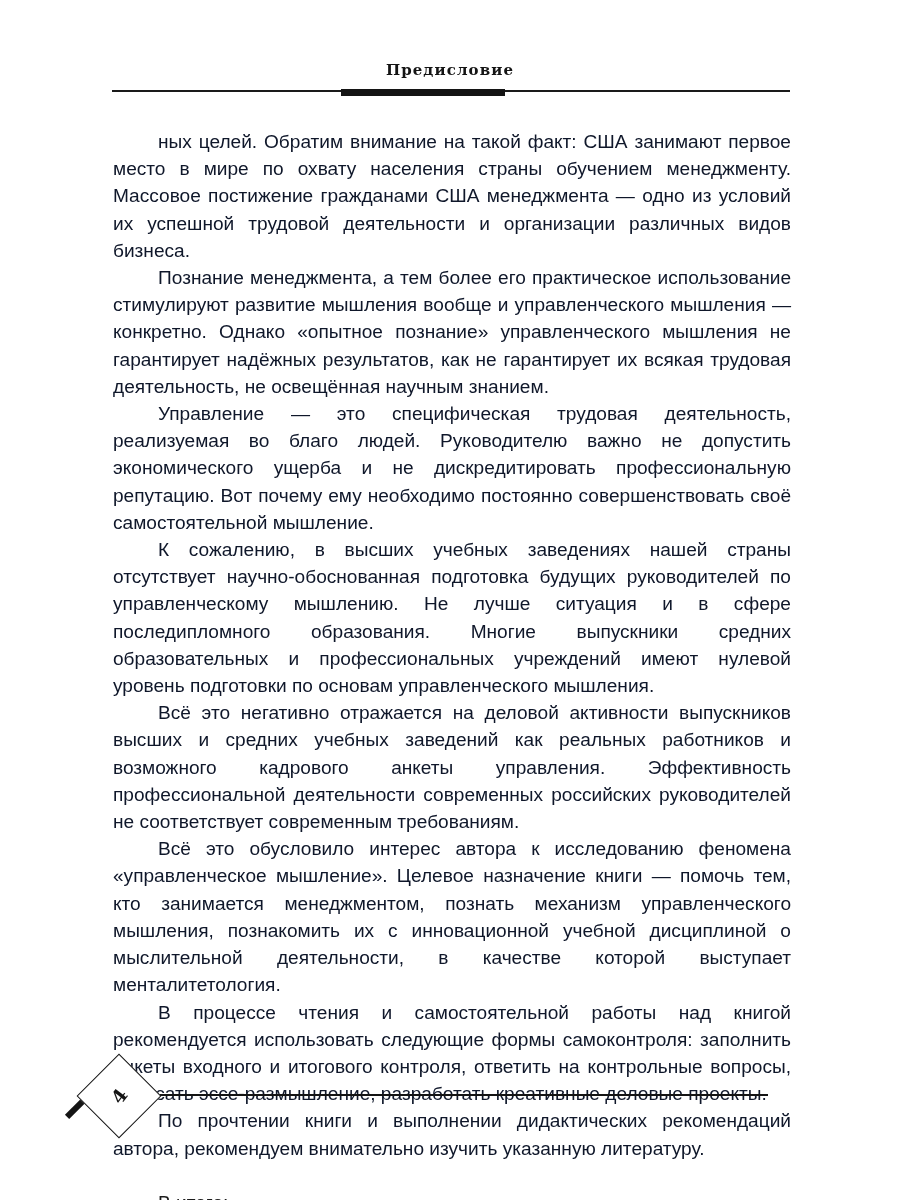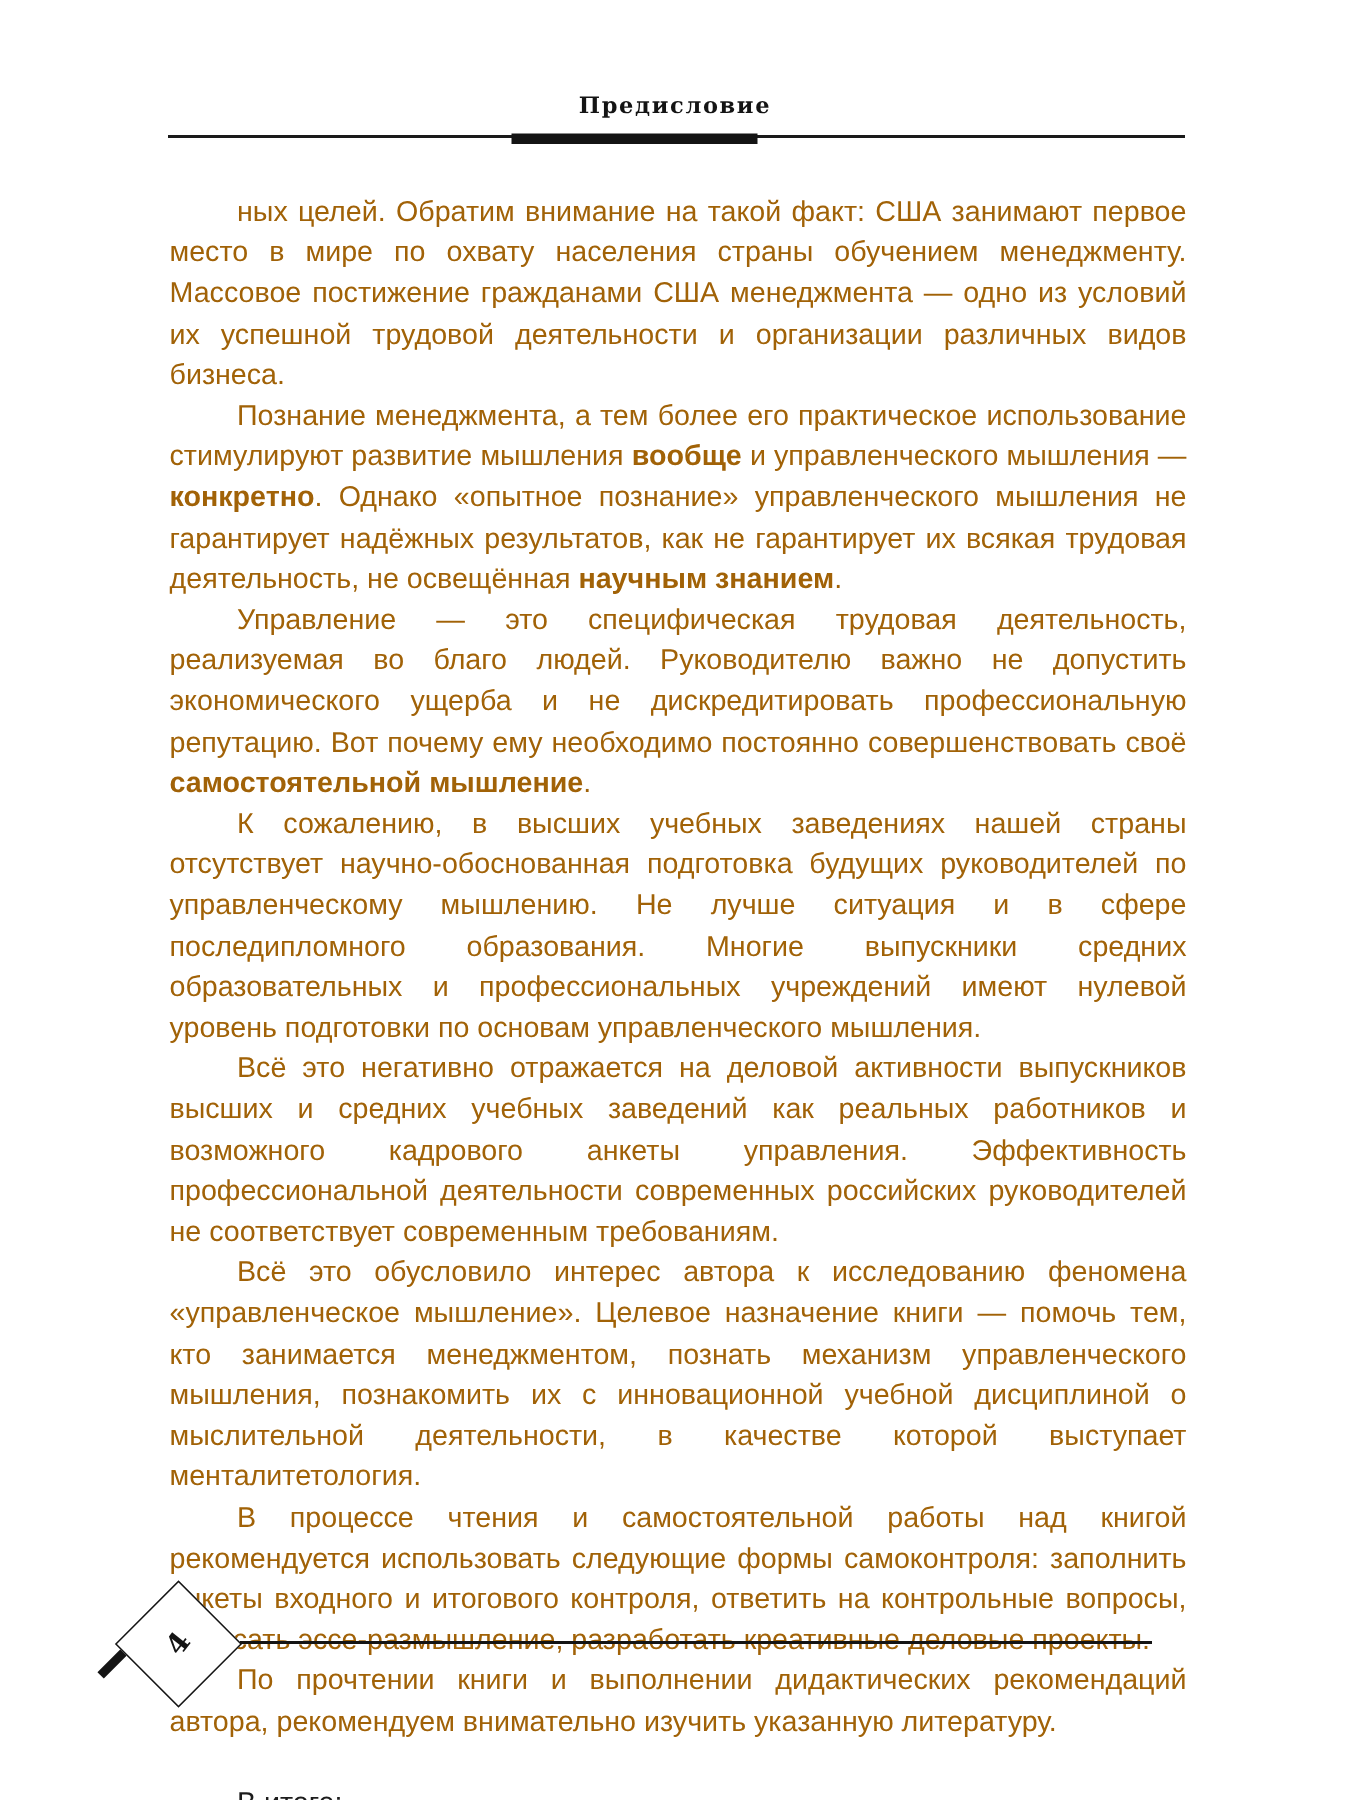--- a/index.html
+++ b/index.html
@@ -62,25 +62,25 @@
     left: 113px;
     top: 128px;
     width: 678px;
   }
   .para {
     margin: 0;
     font-size: 19.1px;
     line-height: 27.2px;
     text-align: justify;
     text-indent: 45px;
-    color: #a16207;
+    color: #0f172a;
     hyphens: manual;
     -webkit-hyphens: manual;
   }
-  .para b { font-weight: 700; }
+  .para b { font-weight: 400; }
 
   
   .outcome-block {
     margin-top: 27px;
   }
   .outcome-lead {
     margin: 0;
     font-size: 19.1px;
     line-height: 27.2px;
     text-indent: 45px;

